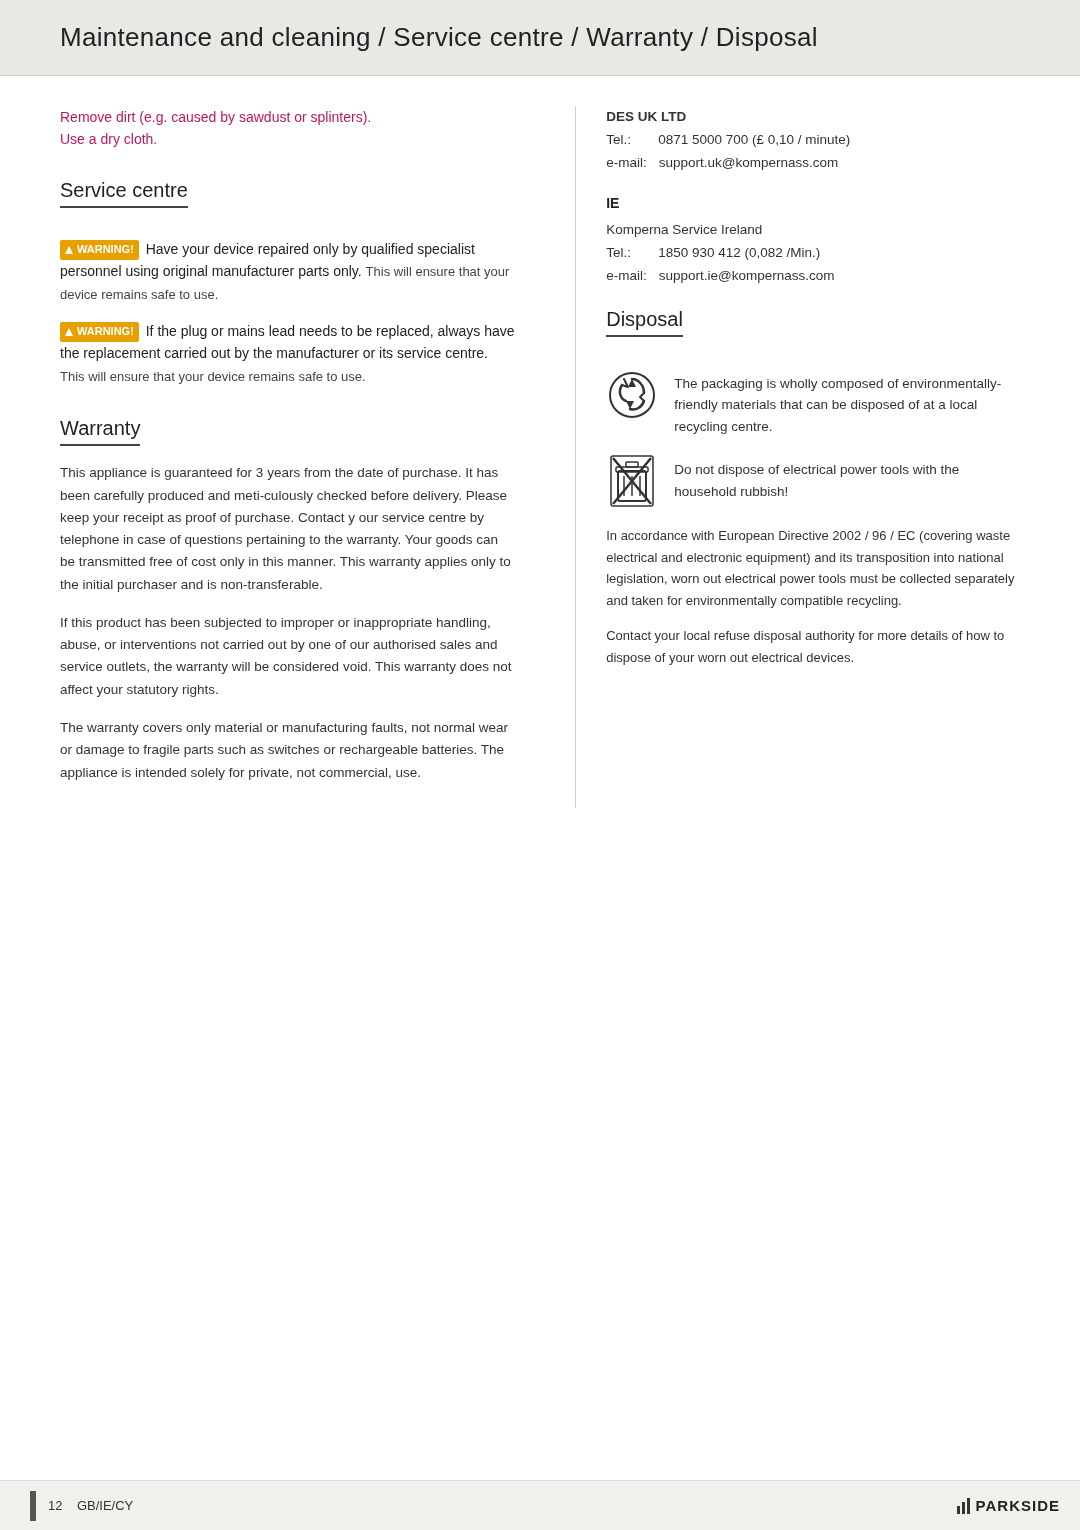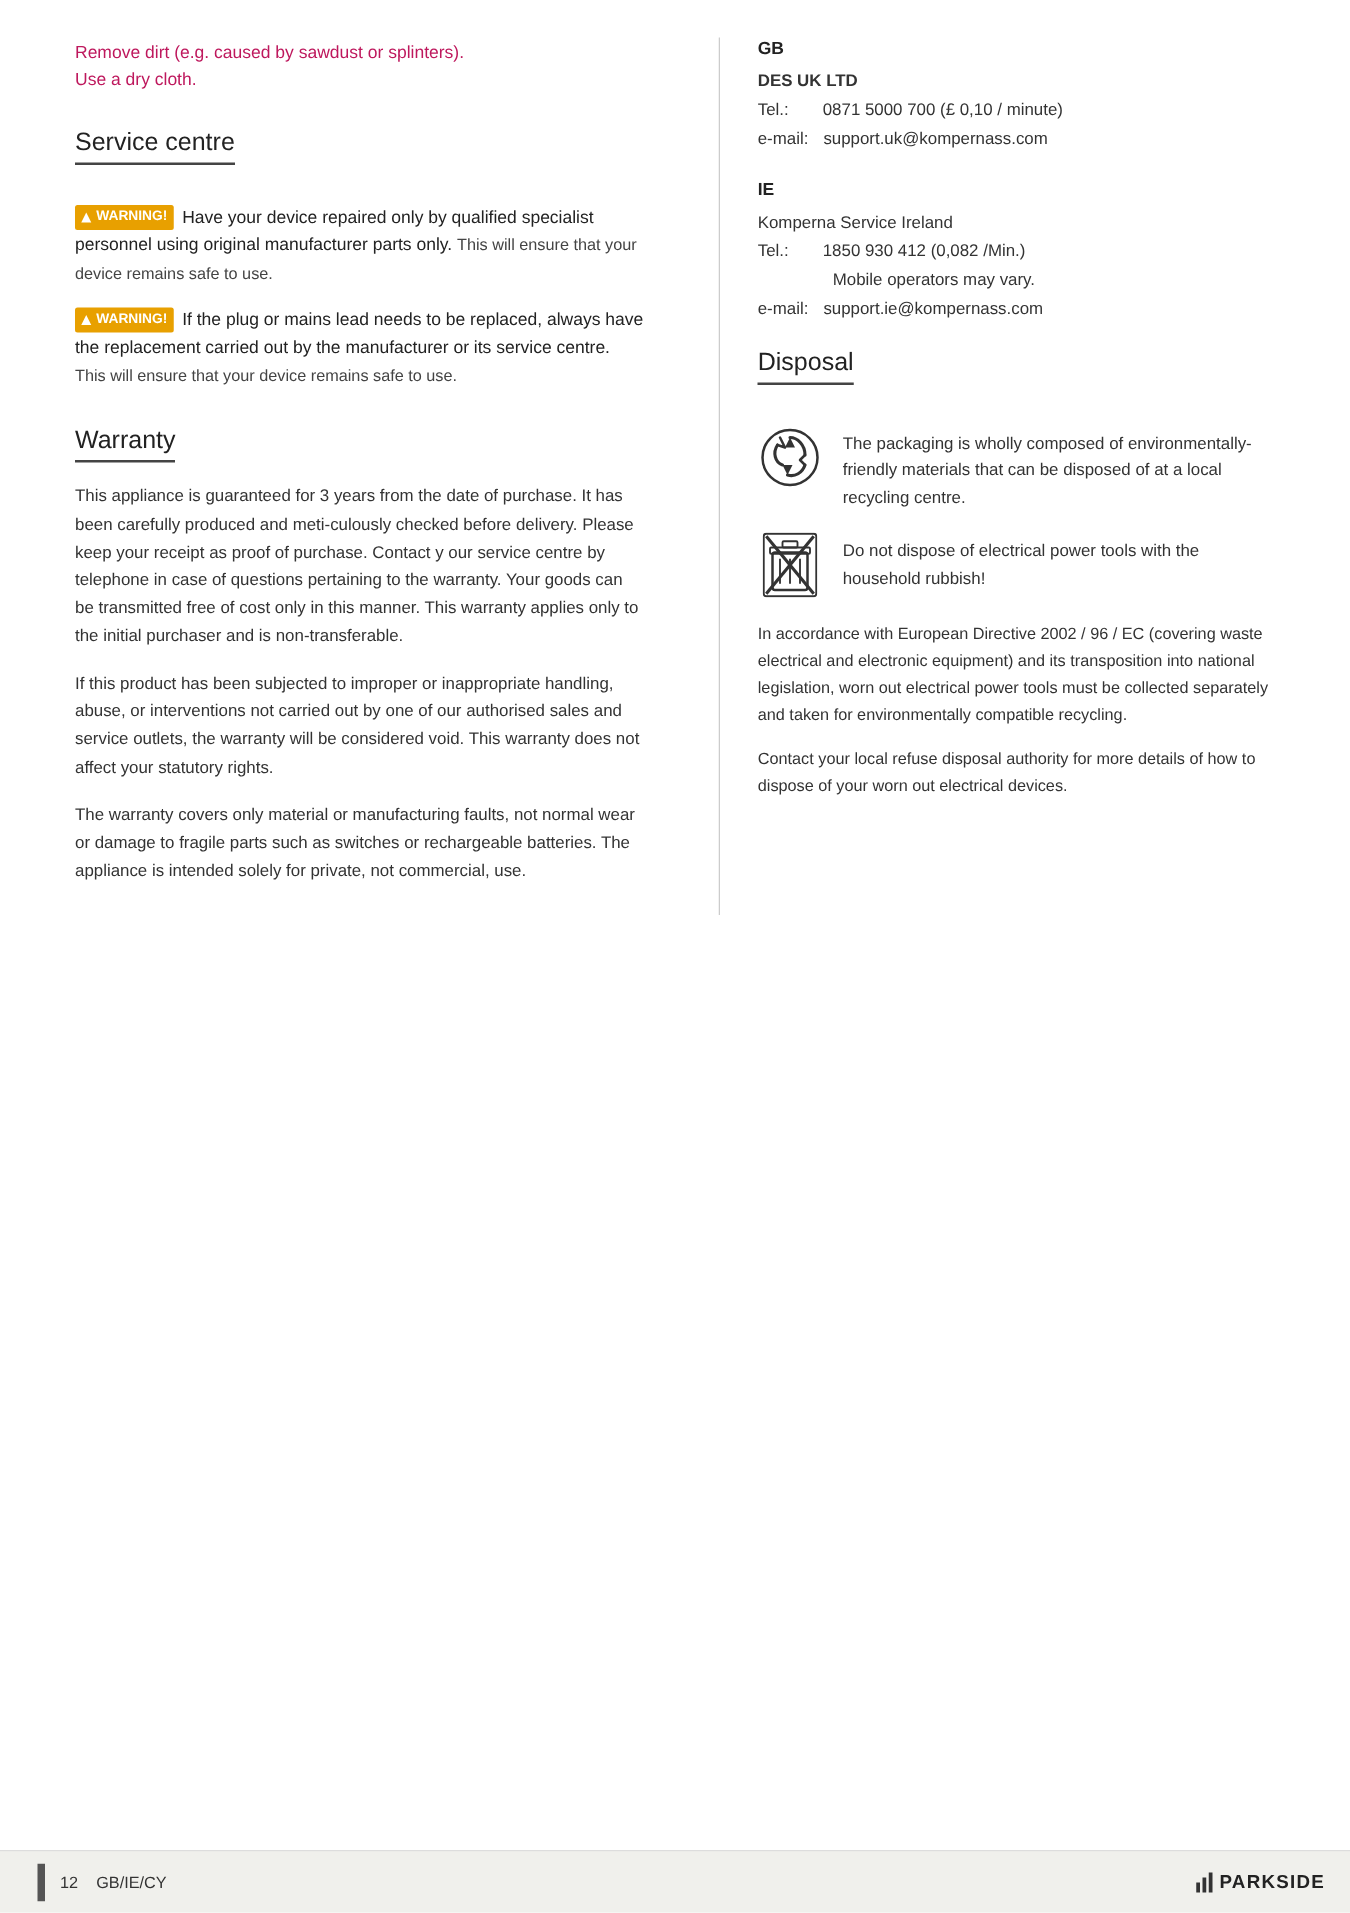--- a/index.html
+++ b/index.html
@@ -191,20 +191,23 @@
     }
     .warranty-section {
       margin-bottom: 24px;
     }
   </style>
 </head>
 <body>
 
 <div class="page">
 
+  <div class="page-header">
+    <h1>Maintenance and cleaning / Service centre / Warranty / Disposal</h1>
+  </div>
 
   <div class="content">
 
     <div class="left-col">
 
       <div class="intro-text">
         <span>Remove dirt (e.g. caused by sawdust or splinters).</span><br>
         <span>Use a dry cloth.</span>
       </div>
 
@@ -240,21 +243,20 @@
           <p>This appliance is guaranteed for 3 years from the date of purchase. It has been carefully produced and meti-culously checked before delivery. Please keep    your receipt as proof of purchase. Contact y   our service centre by telephone in case of questions pertaining to the warranty. Your goods can be transmitted free of cost only in this manner. This warranty applies only to the initial purchaser and is non-transferable.</p>
           <p>If this product has been subjected to improper or inappropriate handling, abuse, or interventions not carried out by one of our authorised sales and service outlets, the warranty will be considered void. This warranty does not affect your statutory rights.</p>
           <p>The warranty covers only material or manufacturing faults, not normal wear or damage to fragile parts such as switches or rechargeable batteries. The appliance is intended solely for private, not commercial, use.</p>
         </div>
       </div>
     </div>
 
     <div class="right-col">
 
       <div class="right-section">
-        <div class="country-label">GB</div>
         <div class="contact-block">
           <div class="company" style="font-weight:bold;">DES UK LTD</div>
           <div class="contact-line">
             <span class="contact-label">Tel.:</span>
             <span>0871 5000 700 (£ 0,10 / minute)</span>
           </div>
           <div class="contact-line">
             <span class="contact-label">e-mail:</span>
             <span>support.uk@kompernass.com</span>
           </div>
@@ -263,21 +265,20 @@
 
       <div class="right-section">
         <div class="country-label">IE</div>
         <div class="contact-block">
           <div>Komperna  Service Ireland</div>
           <div class="contact-line">
             <span class="contact-label">Tel.:</span>
             <span>1850 930 412 (0,082  /Min.)</span>
           </div>
           <div style="padding-left: 52px;">
-            <div style="padding-left: 8px;">Mobile operators may vary.</div>
           </div>
           <div class="contact-line">
             <span class="contact-label">e-mail:</span>
             <span>support.ie@kompernass.com</span>
           </div>
         </div>
       </div>
 
       <div class="disposal-section">
         <div class="section-title">Disposal</div>

